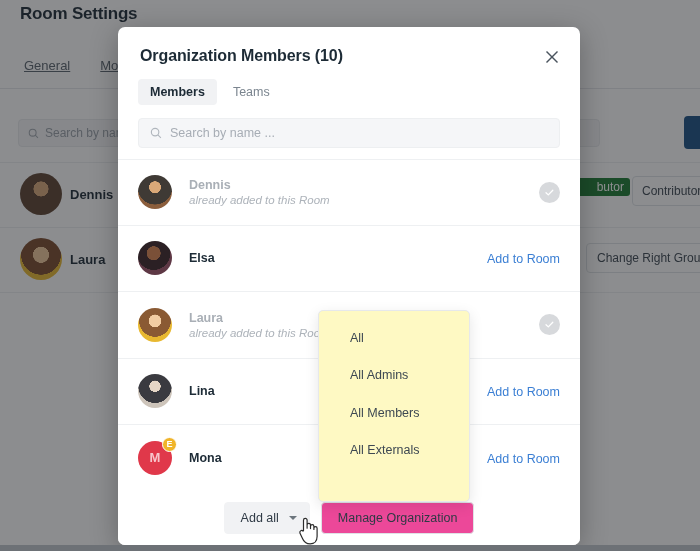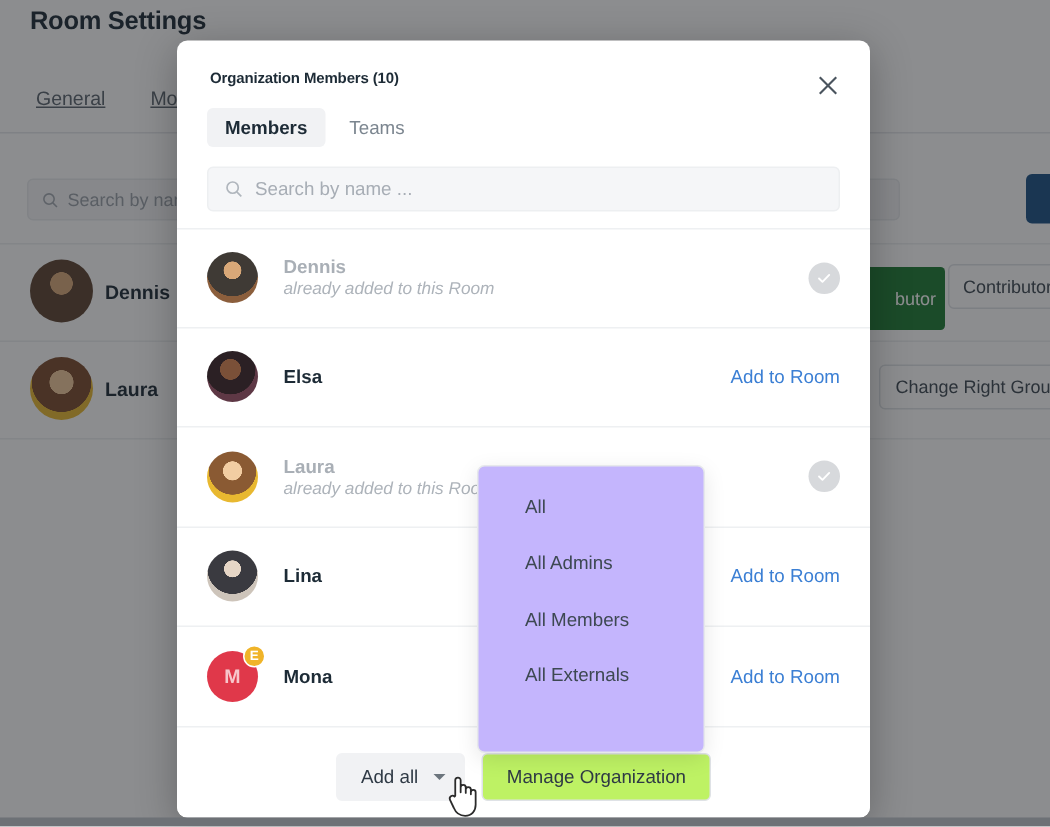--- a/index.html
+++ b/index.html
@@ -54,21 +54,21 @@
   }
   .bg-avatar {
     position: absolute; width: 42px; height: 42px; border-radius: 50%;
     background-size: cover;
   }
   .bg-name {
     position: absolute; font-size: 13px; font-weight: bold; color: #1d2b36;
   }
   .bg-green-pill {
     position: absolute; left: 570px; top: 178px;
-    width: 60px; height: 42px; background: #1d7a33; border-radius: 3px;
+    width: 60px; height: 18px; background: #1d7a33; border-radius: 3px;
     color: #fff; font-size: 12px; display: flex; align-items: center;
     justify-content: flex-end; padding-right: 6px; overflow: hidden;
   }
   .bg-outline-pill {
     position: absolute; left: 632px; top: 176px;
     width: 110px; height: 30px;
     border: 1px solid #dfe2e6; border-radius: 4px; background: #fff;
     color: #3d4852; font-size: 12px; display: flex; align-items: center;
     padding-left: 9px; overflow: hidden; white-space: nowrap;
   }
@@ -93,21 +93,21 @@
     width: 462px; height: 518px;
     background: #ffffff;
     border-radius: 7px;
     box-shadow: 0 6px 28px rgba(0,0,0,0.28);
     overflow: visible;
   }
   .modal-head {
     position: relative; padding: 20px 22px 0 22px;
   }
   .modal-title {
-    font-size: 10px; font-weight: bold; color: #1d2b36; letter-spacing: -0.1px;
+    font-size: 16px; font-weight: bold; color: #1d2b36; letter-spacing: -0.1px;
   }
   .close-btn {
     position: absolute; right: 16px; top: 18px;
     width: 24px; height: 24px; cursor: pointer;
     display: flex; align-items: center; justify-content: center;
     color: #4a545e;
   }
 
   .tabs {
     display: flex; align-items: center; gap: 4px;
@@ -173,37 +173,37 @@
   }
 
   
   .modal-foot {
     position: absolute; left: 0; right: 0; bottom: 0;
     height: 55px;
     display: flex; align-items: center; justify-content: center; gap: 11px;
     background: #fff; border-radius: 0 0 7px 7px;
   }
   .btn {
-    border: 1px solid #dfe2e6; border-radius: 4px; background: #bef264;
+    border: 1px solid #dfe2e6; border-radius: 4px; background: #ec4899;
     font-size: 12.5px; color: #2f3a45; cursor: pointer;
     height: 32px; display: flex; align-items: center; justify-content: center;
     padding: 0 16px; white-space: nowrap;
   }
   .btn.hover { background: #f1f2f4; border-color: #f1f2f4; }
   .btn-split { gap: 10px; padding: 0 12px 0 16px; }
   .caret {
     width: 0; height: 0; border-left: 4px solid transparent;
     border-right: 4px solid transparent; border-top: 4px solid #6c757d;
   }
 
   
   .dropdown {
     position: absolute; left: 318px; top: 310px;
     width: 152px; height: 192px;
-    background: #c4b5fd; border: 1px solid #e6e8eb; border-radius: 5px;
+    background: #fef9c3; border: 1px solid #e6e8eb; border-radius: 5px;
     box-shadow: 0 4px 14px rgba(0,0,0,0.10);
     padding: 8px 0;
     z-index: 40;
   }
   .dd-item {
     height: 37.5px; display: flex; align-items: center;
     padding: 0 0 0 31px; font-size: 12.5px; color: #3d4852;
     cursor: pointer;
   }
 

